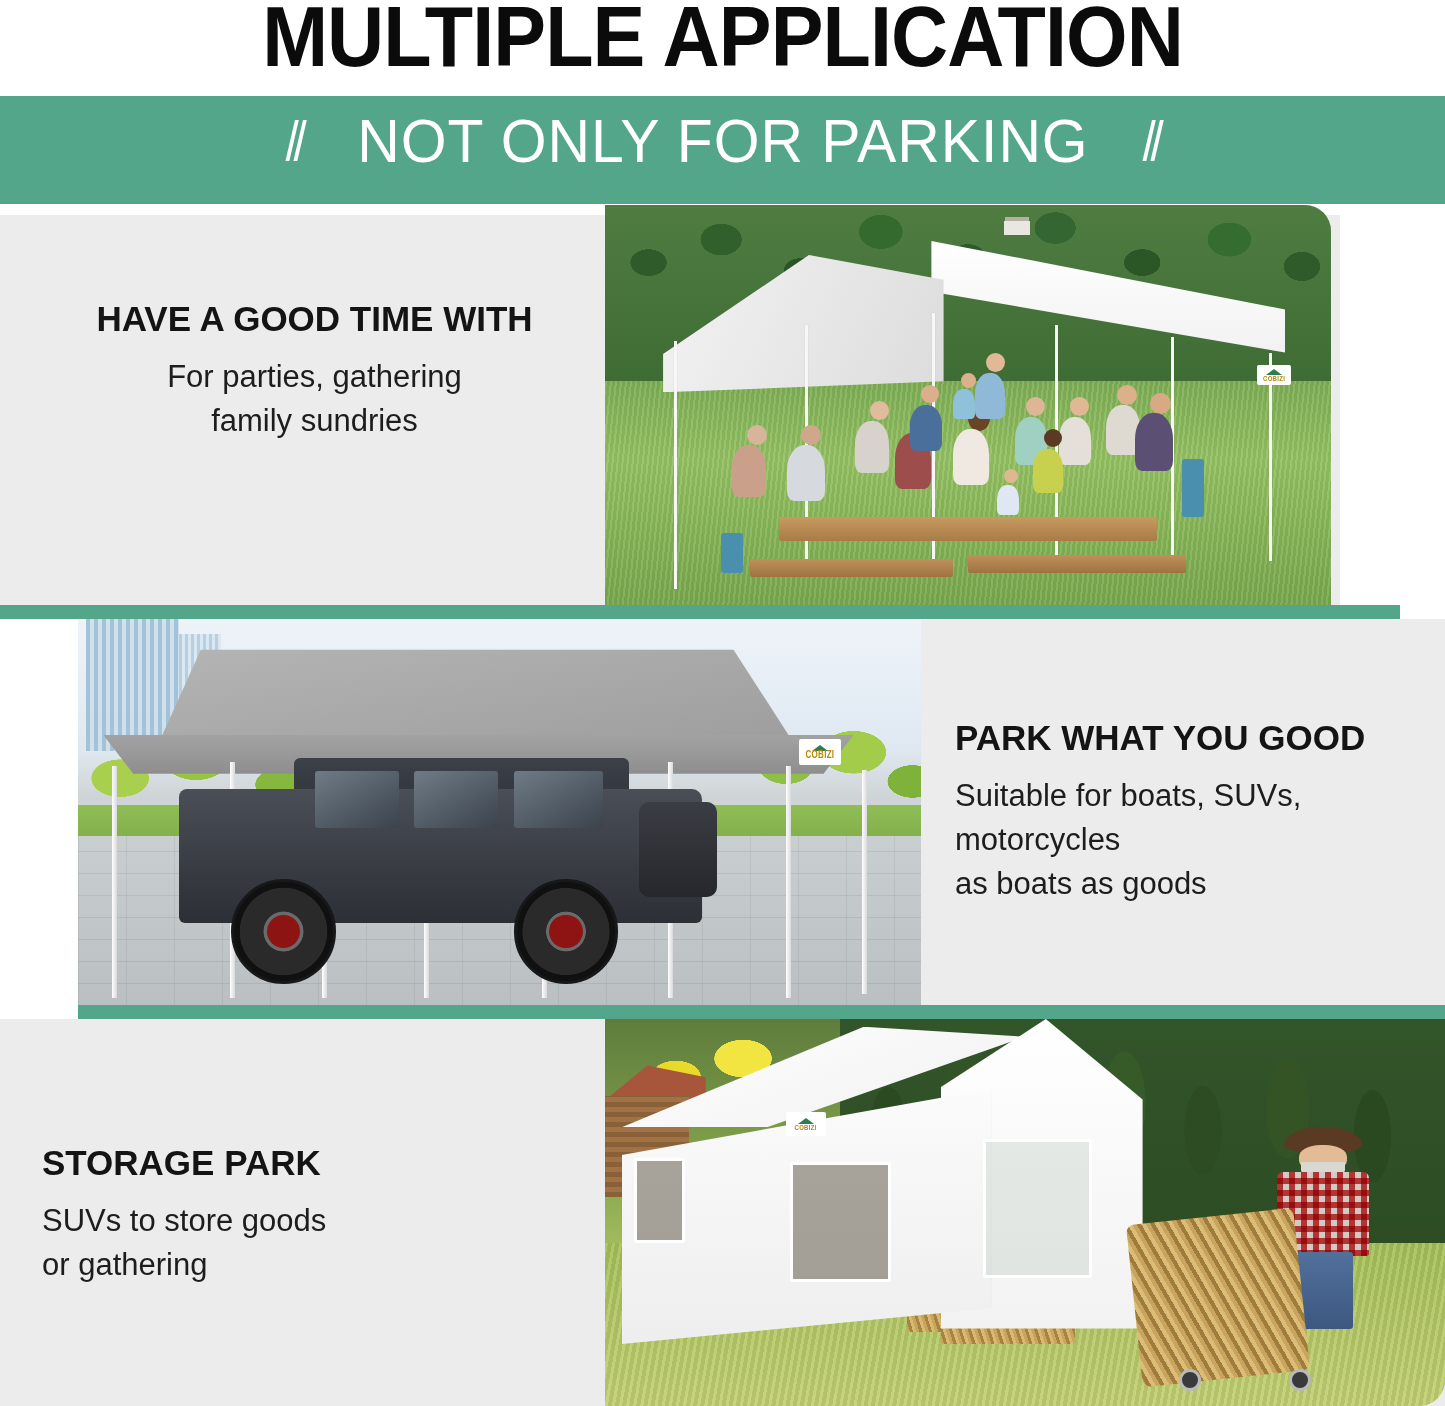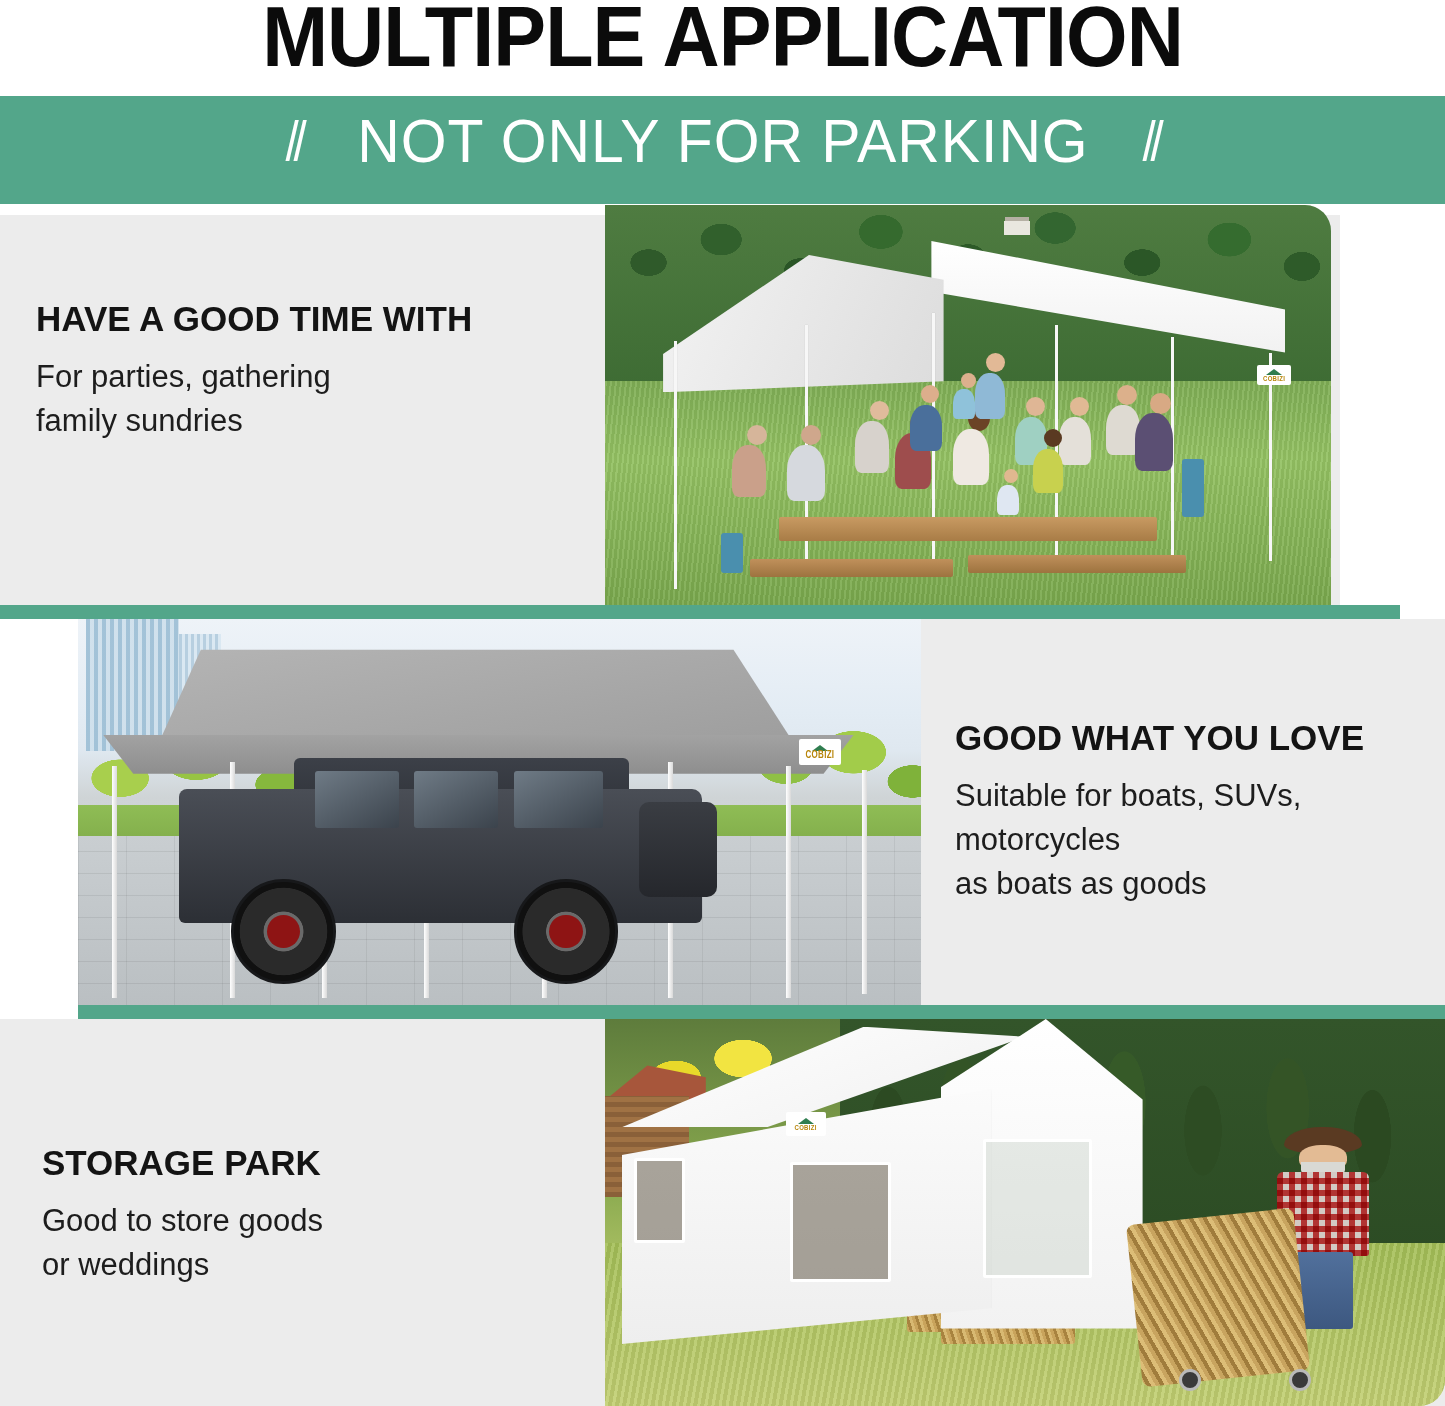--- a/index.html
+++ b/index.html
@@ -303,21 +303,21 @@
     <span class="band-text">NOT ONLY FOR PARKING</span>
     <span class="slash">//</span>
   </div>
 </div>
 
 <div class="row row1">
   <div class="divider divider-top"></div>
   <div class="white-gap" style="left:0;top:14px;width:1445px;height:11px;"></div>
   <div class="gray-panel" style="left:0;top:25px;width:1340px;height:390px;"></div>
 
-  <div class="txt-block" style="left:36px;top:106px;width:545px;">
+  <div class="txt-block" style="left:42px;top:106px;width:545px;text-align:center;">
     <div class="txt-head">HAVE A GOOD TIME WITH</div>
     <div class="txt-sub">
       <div>For parties, gathering</div>
       <div>family sundries</div>
     </div>
   </div>
 
   <div class="photo p1">
     <div class="sky"></div>
     <div class="forest"></div>
@@ -434,38 +434,38 @@
       <div class="wheel" style="left:10%;">
           <span class="brake"></span>
         </div>
       <div class="wheel" style="left:64%;">
           <span class="brake"></span>
         </div>
     </div>
   </div>
 
   <div class="txt-block" style="left:955px;top:110px;width:470px;">
-    <div class="txt-head">GOOD WHAT YOU LOVE</div>
+    <div class="txt-head">PARK WHAT YOU GOOD</div>
     <div class="txt-sub">
       <div>Suitable for boats, SUVs,</div>
       <div>motorcycles</div>
       <div>as boats as goods</div>
     </div>
   </div>
 </div>
 
 <div class="row row3">
   <div class="divider divider-r3"></div>
   <div class="gray-panel" style="left:0;top:14px;width:1445px;height:387px;"></div>
 
   <div class="txt-block" style="left:42px;top:135px;width:520px;">
     <div class="txt-head">STORAGE PARK</div>
     <div class="txt-sub">
-      <div>Good to store goods</div>
-      <div>or weddings</div>
+      <div>SUVs to store goods</div>
+      <div>or gathering</div>
     </div>
   </div>
 
   <div class="photo p3">
     <div class="bg"></div>
     <div class="conifers"></div>
     <div class="yellowtree"></div>
     <div class="cabin-roof"></div>
     <div class="cabin-wall"></div>
     <div class="grass"></div>

